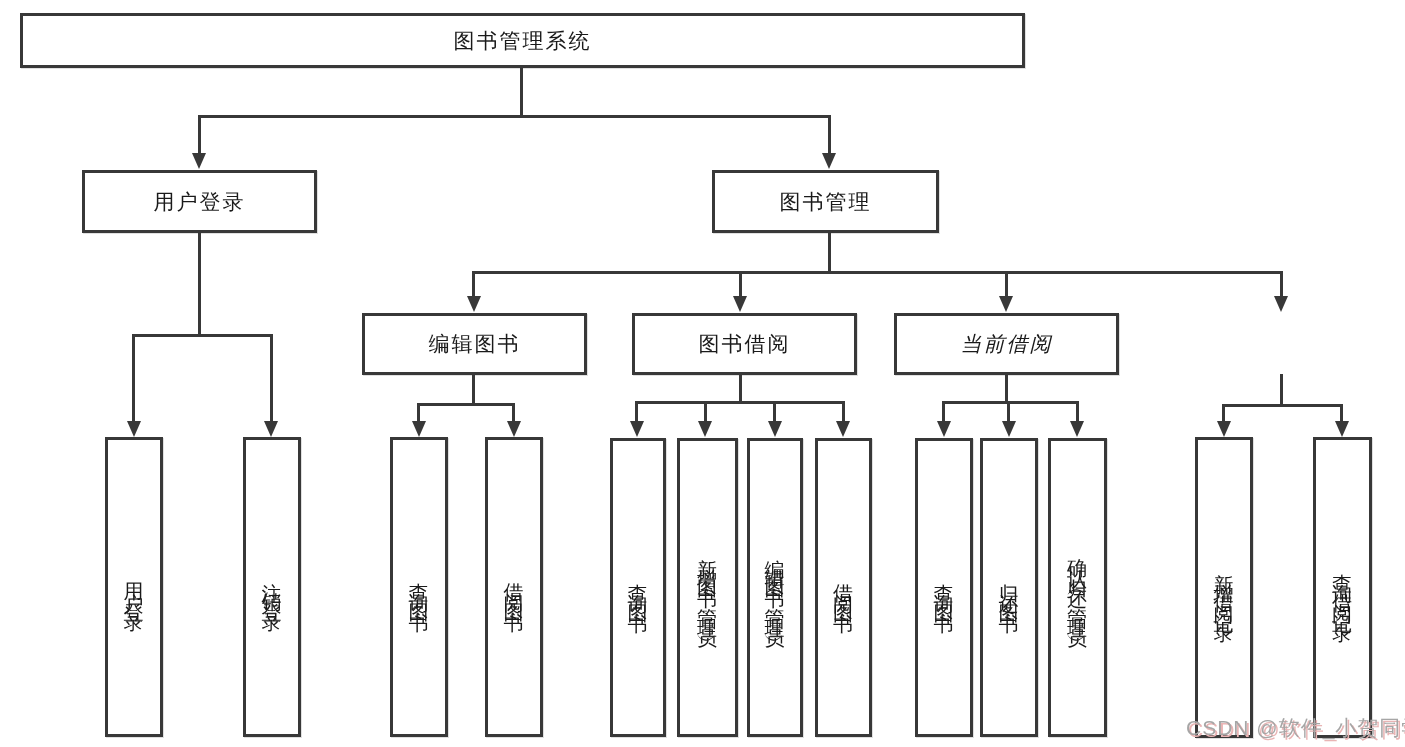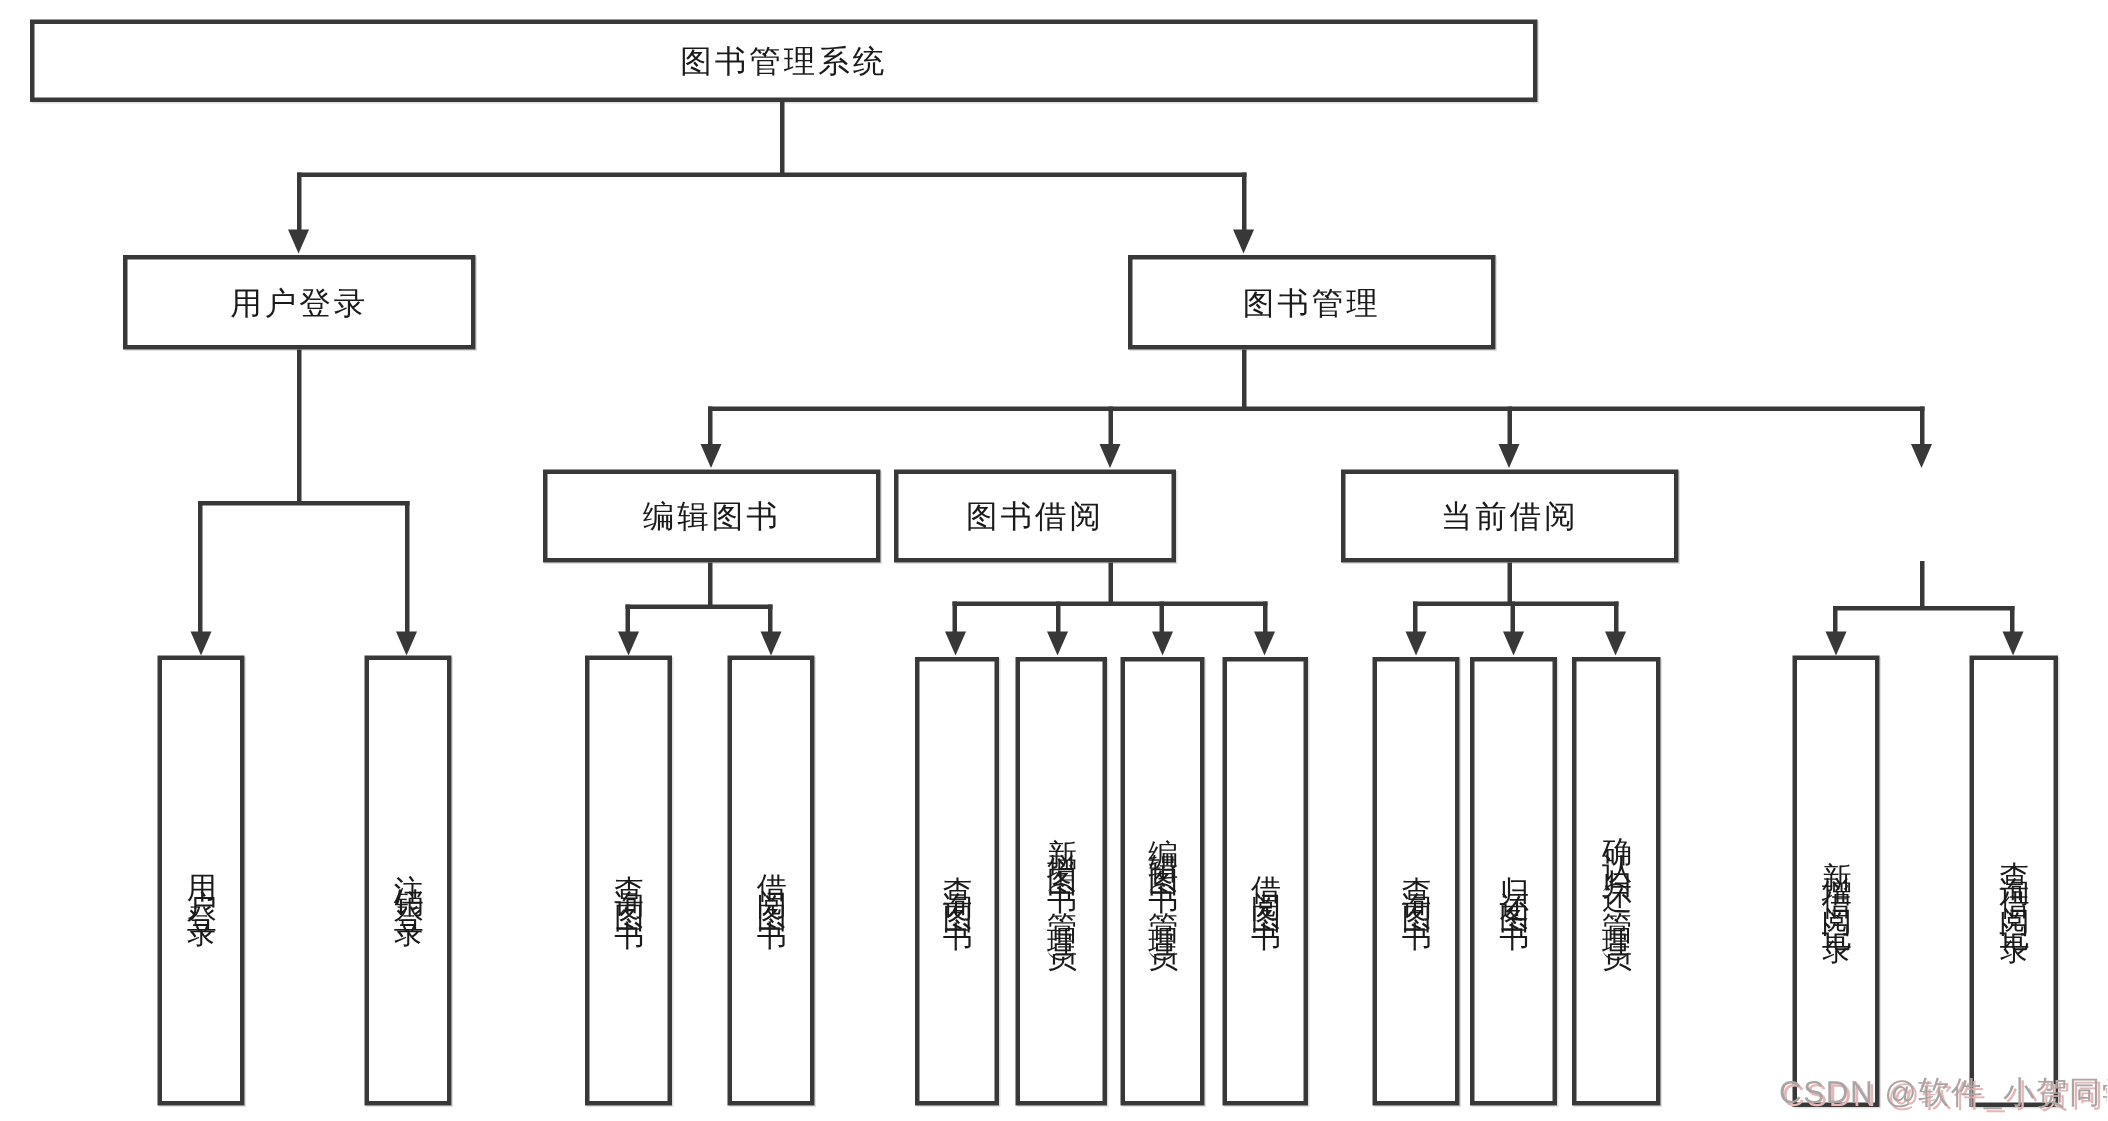--- a/index.html
+++ b/index.html
@@ -64,21 +64,21 @@
   <div class="line" style="left:520px;top:68px;width:3px;height:50px;"></div>
   <div class="line" style="left:198px;top:115px;width:633px;height:3px;"></div>
   <div class="line" style="left:198px;top:115px;width:3px;height:39px;"></div>
   <div class="arrow" style="left:192px;top:153px;"></div>
   <div class="line" style="left:828px;top:115px;width:3px;height:39px;"></div>
   <div class="arrow" style="left:822px;top:153px;"></div>
 
   <div class="box hbox" style="left:82px;top:170px;width:235px;height:63px;">
     <span>用户登录</span>
   </div>
-  <div class="box hbox" style="left:712px;top:170px;width:245px;height:63px;margin-left:40px;">
+  <div class="box hbox" style="left:712px;top:170px;width:227px;height:63px;">
     <span>图书管理</span>
   </div>
 
   <div class="line" style="left:198px;top:233px;width:3px;height:103px;"></div>
   <div class="line" style="left:132px;top:334px;width:141px;height:3px;"></div>
   <div class="line" style="left:132px;top:334px;width:3px;height:88px;"></div>
   <div class="arrow" style="left:127px;top:421px;"></div>
   <div class="line" style="left:270px;top:334px;width:3px;height:88px;"></div>
   <div class="arrow" style="left:264px;top:421px;"></div>
 
@@ -89,24 +89,24 @@
   <div class="line" style="left:739px;top:271px;width:3px;height:26px;"></div>
   <div class="arrow" style="left:733px;top:296px;"></div>
   <div class="line" style="left:1005px;top:271px;width:3px;height:26px;"></div>
   <div class="arrow" style="left:999px;top:296px;"></div>
   <div class="line" style="left:1280px;top:271px;width:3px;height:26px;"></div>
   <div class="arrow" style="left:1274px;top:296px;"></div>
 
   <div class="box hbox" style="left:362px;top:313px;width:225px;height:62px;">
     <span>编辑图书</span>
   </div>
-  <div class="box hbox" style="left:596px;top:313px;width:188px;height:62px;">
+  <div class="box hbox" style="left:632px;top:313px;width:225px;height:62px;">
     <span>图书借阅</span>
   </div>
-  <div class="box hbox" style="left:894px;top:313px;width:225px;height:62px;">
+  <div class="box hbox" style="left:894px;top:313px;width:225px;height:62px;font-style:italic;">
     <span>当前借阅</span>
   </div>
 
   <div class="line" style="left:472px;top:375px;width:3px;height:31px;"></div>
   <div class="line" style="left:417px;top:403px;width:98px;height:3px;"></div>
   <div class="line" style="left:417px;top:403px;width:3px;height:20px;"></div>
   <div class="arrow" style="left:412px;top:421px;"></div>
   <div class="line" style="left:512px;top:403px;width:3px;height:20px;"></div>
   <div class="arrow" style="left:507px;top:421px;"></div>
 

